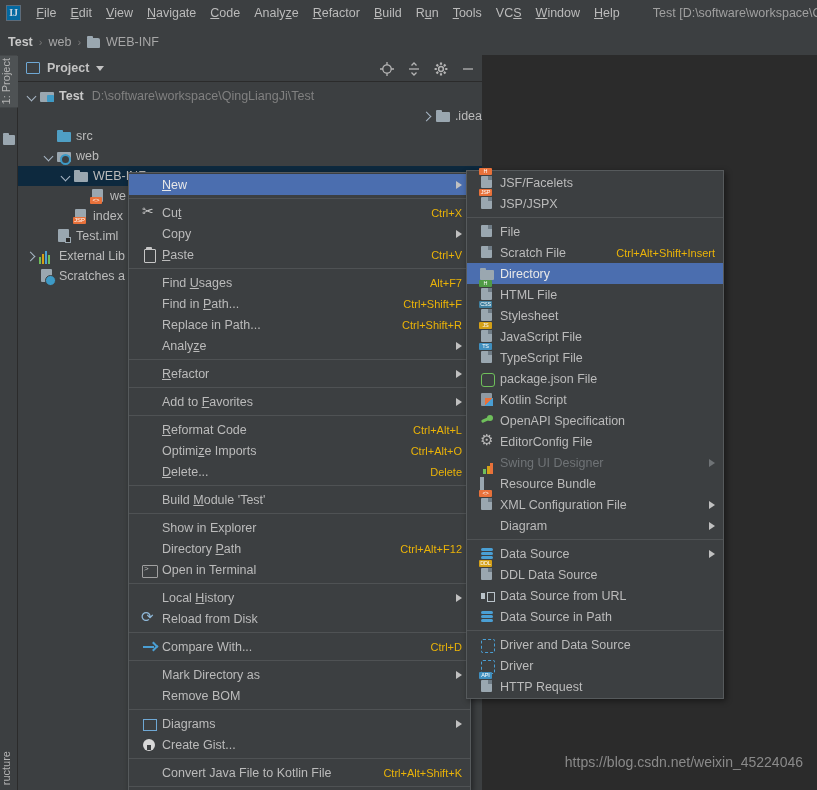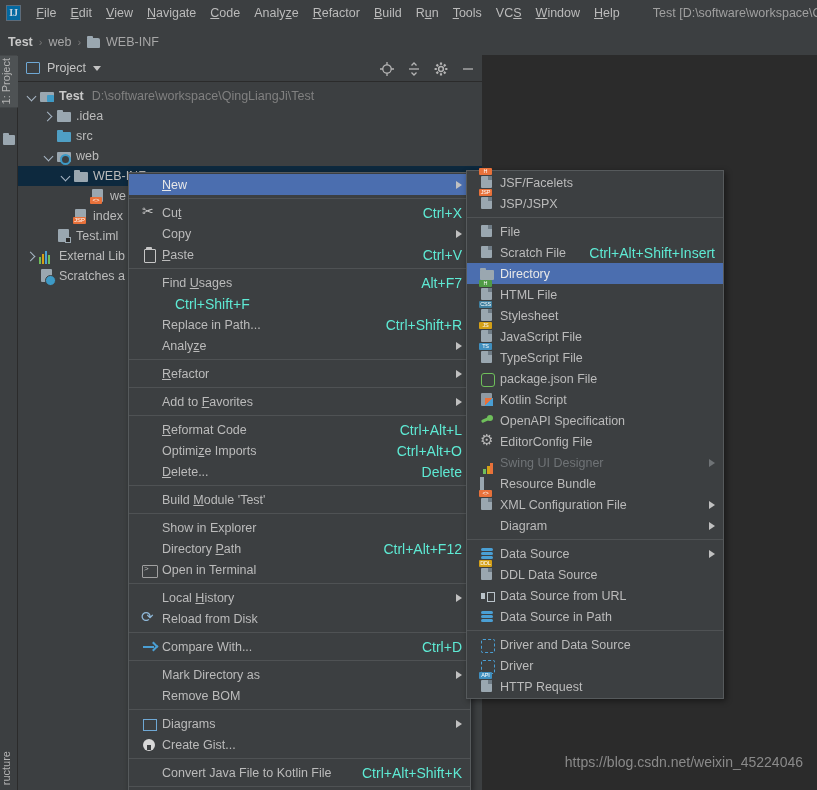--- a/index.html
+++ b/index.html
@@ -77,21 +77,21 @@
     background:#9aa7b0; border-radius:1px;
   }
 
   
   .project-panel {
     position: absolute; left: 18px; top: 55px; width: 465px; height: 735px;
     background: #3c3f41; border-right: 1px solid #2b2b2b;
   }
   .panel-header {
     position: relative; height: 27px; display: flex; align-items: center;
-    padding-left: 8px; border-bottom: 1px solid #2b2b2b;
+    padding-left: 8px; border-bottom: 1px solid #2b2b2b; font-weight: bold;
   }
   .panel-icon {
     width: 14px; height: 12px; background: #3c3f41; border: 1.5px solid #6fa8d4;
     margin-right: 7px; border-radius: 1px;
   }
   .panel-title { font-size: 12.5px; color: #c3c3c3; }
   .caret-down {
     margin-left: 7px; width: 0; height: 0;
     border-left: 4px solid transparent; border-right: 4px solid transparent;
     border-top: 5px solid #c3c3c3;
@@ -201,21 +201,21 @@
   .ctx-item {
     position: relative; height: 21px; display: flex; align-items: center;
     padding-left: 12px; padding-right: 8px; color: #bbbbbb; font-size: 12.5px;
     white-space: nowrap;
   }
   .ctx-item.sel { background: #4b6eaf; color: #e8e8e8; }
   .ctx-item.disabled { color: #6f7376; }
   .ctx-ic { width: 18px; flex: 0 0 18px; height: 16px; position: relative; }
   .ctx-label { flex: 1 1 auto; padding-left: 3px; }
   .ctx-label u { text-decoration: underline; }
-  .ctx-accel { color: #5eead4; font-size: 14px; margin-left: 16px; }
+  .ctx-accel { color: #eab308; font-size: 11px; margin-left: 16px; }
   .arrow-r {
     width: 0; height: 0; margin-left: 10px;
     border-top: 4.5px solid transparent; border-bottom: 4.5px solid transparent;
     border-left: 6px solid #c0c0c0;
   }
   .ctx-item.disabled .arrow-r { border-left-color: #6f7376; }
   .ctx-sep { height: 1px; background: #4f5254; margin: 3px 0; }
 
   
   .sub-menu {
@@ -417,21 +417,21 @@
         </span>
       </div>
     </div>
     <div class="tree" id="project-tree">
         <div class="tree-row" style="padding-left: 8px;">
           <span class="twisty open"></span>
           <span class="ic ic-module"></span>
           <span class="node-label bold">Test</span>
           <span class="node-path">D:\software\workspace\QingLiangJi\Test</span>
         </div>
-        <div class="tree-row" style="padding-left: 25px;">
+        <div class="tree-row" style="padding-left: 25px; justify-content: flex-end;">
           <span class="twisty closed"></span>
           <span class="ic ic-folder"></span>
           <span class="node-label">.idea</span>
         </div>
         <div class="tree-row" style="padding-left: 25px;">
           <span class="twisty "></span>
           <span class="ic ic-folder ic-folder-src"></span>
           <span class="node-label">src</span>
         </div>
         <div class="tree-row" style="padding-left: 25px;">
@@ -513,20 +513,21 @@
         <span class="ctx-accel">Ctrl+V</span>
       </div>
       <div class="ctx-sep"></div>
       <div class="ctx-item">
         <span class="ctx-ic"></span>
         <span class="ctx-label">Find <u>U</u>sages</span>
         <span class="ctx-accel">Alt+F7</span>
       </div>
       <div class="ctx-item">
         <span class="ctx-ic"></span>
+        <span class="ctx-label">Find in <u>P</u>ath...</span>
         <span class="ctx-accel">Ctrl+Shift+F</span>
       </div>
       <div class="ctx-item">
         <span class="ctx-ic"></span>
         <span class="ctx-label">Replace in Path...</span>
         <span class="ctx-accel">Ctrl+Shift+R</span>
       </div>
       <div class="ctx-item">
         <span class="ctx-ic"></span>
         <span class="ctx-label">Analy<u>z</u>e</span>

